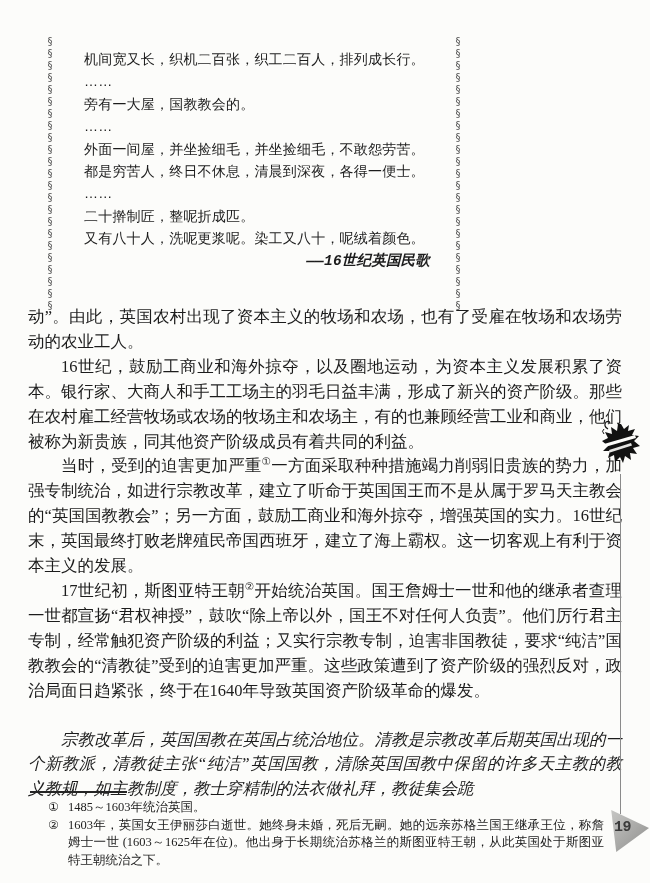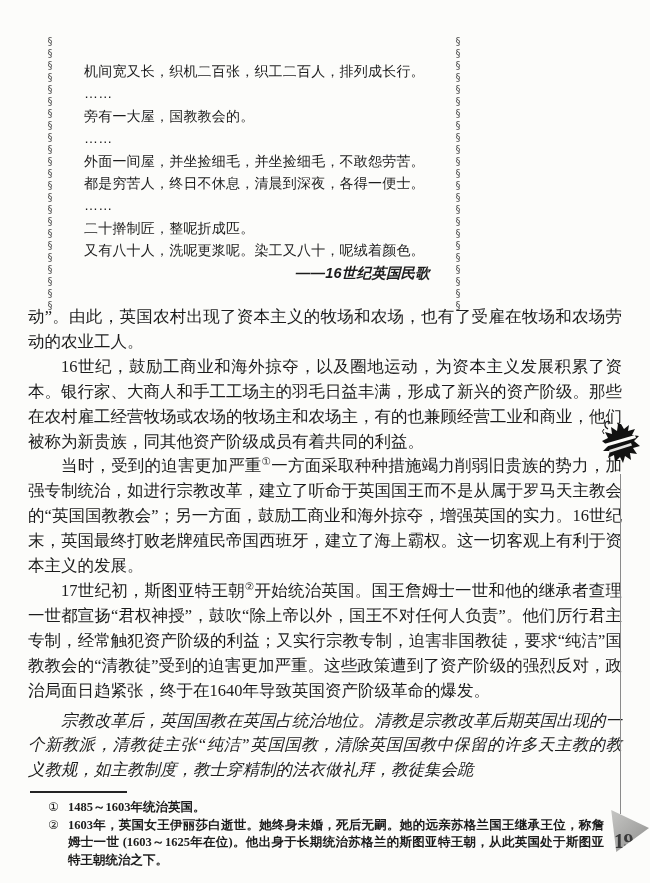--- a/index.html
+++ b/index.html
@@ -31,50 +31,49 @@
   }
   .chain-left{left:0;}
   .chain-right{right:0;}
   .poem{
     position:absolute;
     left:40px;right:30px;top:14px;
     font-family:"Liberation Sans", sans-serif;
     font-size:14px;
     font-weight:500;
     letter-spacing:0.2px;
-    margin-top:12px;
   }
   .poem-line{
     line-height:22.4px;
     white-space:nowrap;
   }
   .poem-attrib{
     line-height:23px;
     text-align:right;
     padding-right:4px;
-    font-family:Liberation Sans, sans-serif;
+    font-family:Liberation Mono, monospace;
     font-style:italic;
     font-weight:600;
     font-size:14.5px;
   }
 
   
   .body-text{
     position:absolute;
     left:28px;top:305px;
     width:594px;
     font-size:16.5px;
     line-height:24.9px;
     text-align:justify;
   }
   .body-text p{margin:0;text-indent:2em;}
   .body-text p.no-indent{text-indent:0;}
   .body-text p.kaiti{
     font-style:italic;
-    margin-top:5px;
+    margin-top:24px;
   }
   sup.fnref{
     font-size:10.5px;
     vertical-align:6px;
     line-height:0;
   }
 
   
   .footnote-sep{
     position:absolute;
@@ -89,21 +88,21 @@
     font-size:12.5px;
     line-height:17.6px;
     text-align:justify;
   }
   .fn{display:flex;}
   .fn-marker{
     flex:0 0 20px;
     font-family:"DejaVu Sans", sans-serif;
     font-size:12px;
   }
-  .fn-text{flex:1;font-weight:bold;}
+  .fn-text{flex:1;}
 
   
   .margin-ornament{
     position:absolute;
     left:601px;top:420px;
     width:40px;height:58px;
   }
   .margin-line{
     position:absolute;
     left:620px;top:474px;
@@ -112,23 +111,23 @@
   }
   .page-marker{
     position:absolute;
     left:607px;top:810px;
     width:42px;height:42px;
     background:linear-gradient(135deg,#c9c9c7 0%,#a9a9a7 55%,#8d8d8b 100%);
     clip-path:polygon(10% 0%, 100% 43%, 22% 100%);
   }
   .page-marker .num{
     position:absolute;
-    left:7px;top:20px;
-    font-family:Liberation Serif, serif;
-    font-size:20px;
+    left:7px;top:9px;
+    font-family:Liberation Mono, monospace;
+    font-size:15px;
     font-weight:bold;
     color:#3a3a3a;
     letter-spacing:-0.5px;
   }
 </style>
 </head>
 <body>
 
 <div class="page">
 

